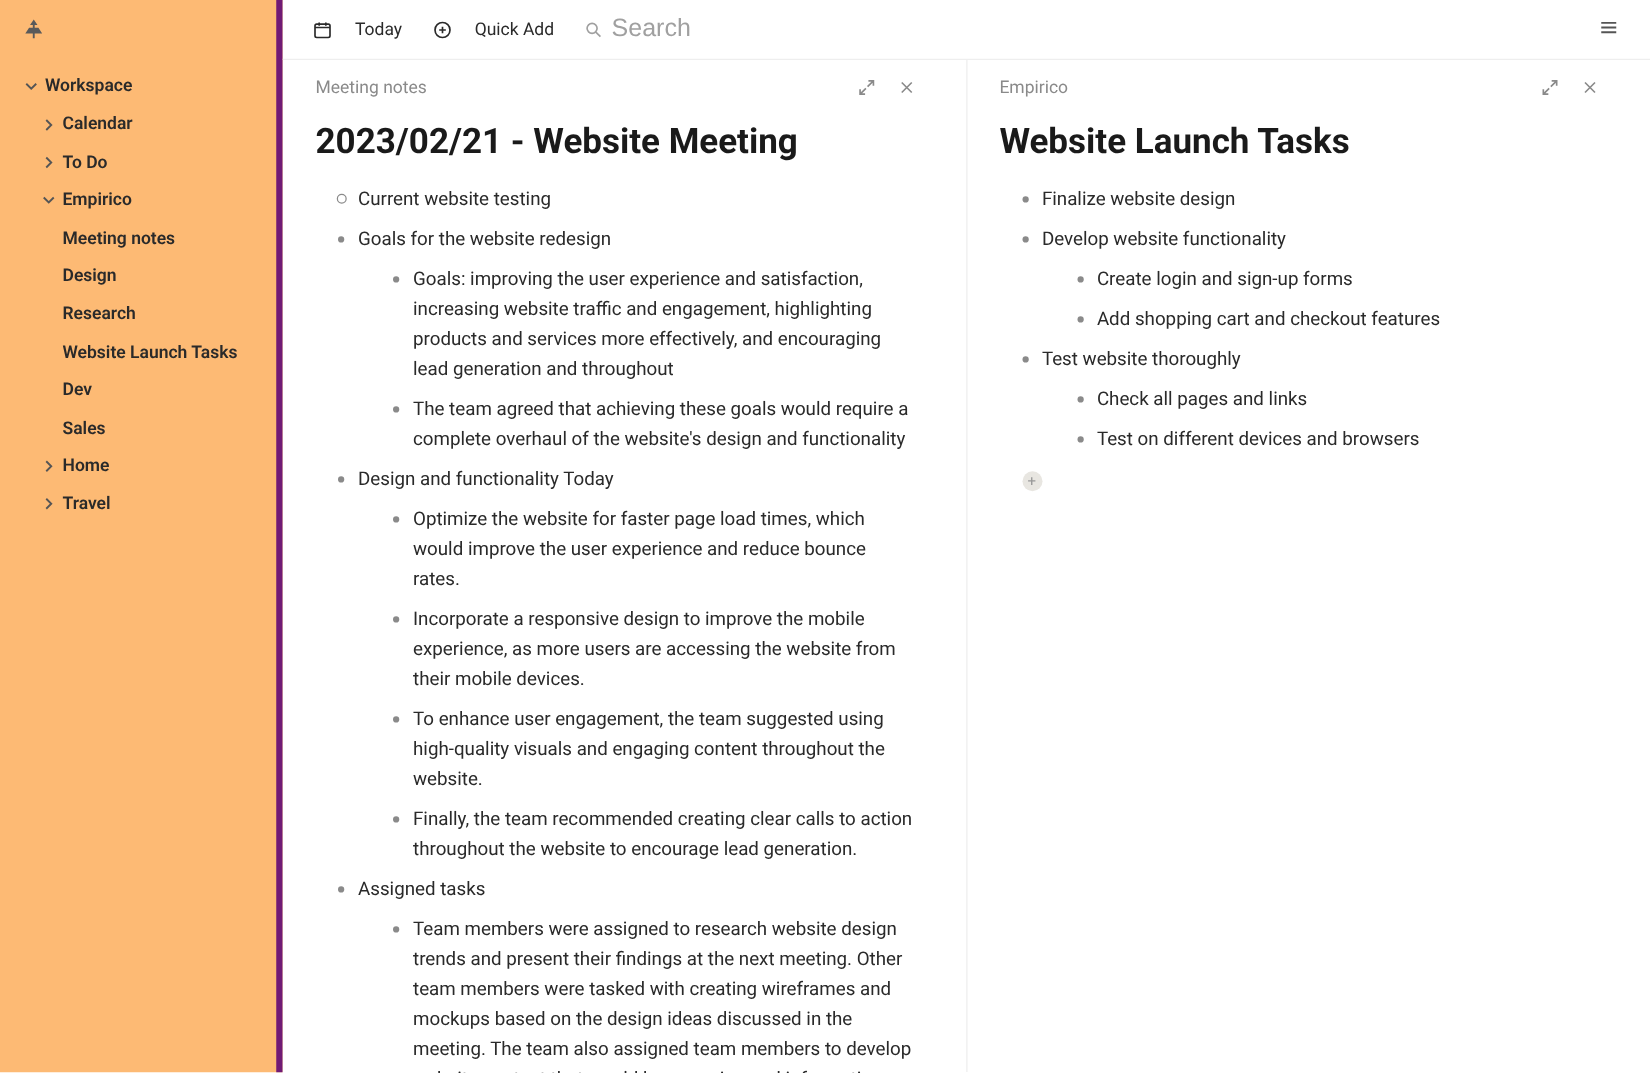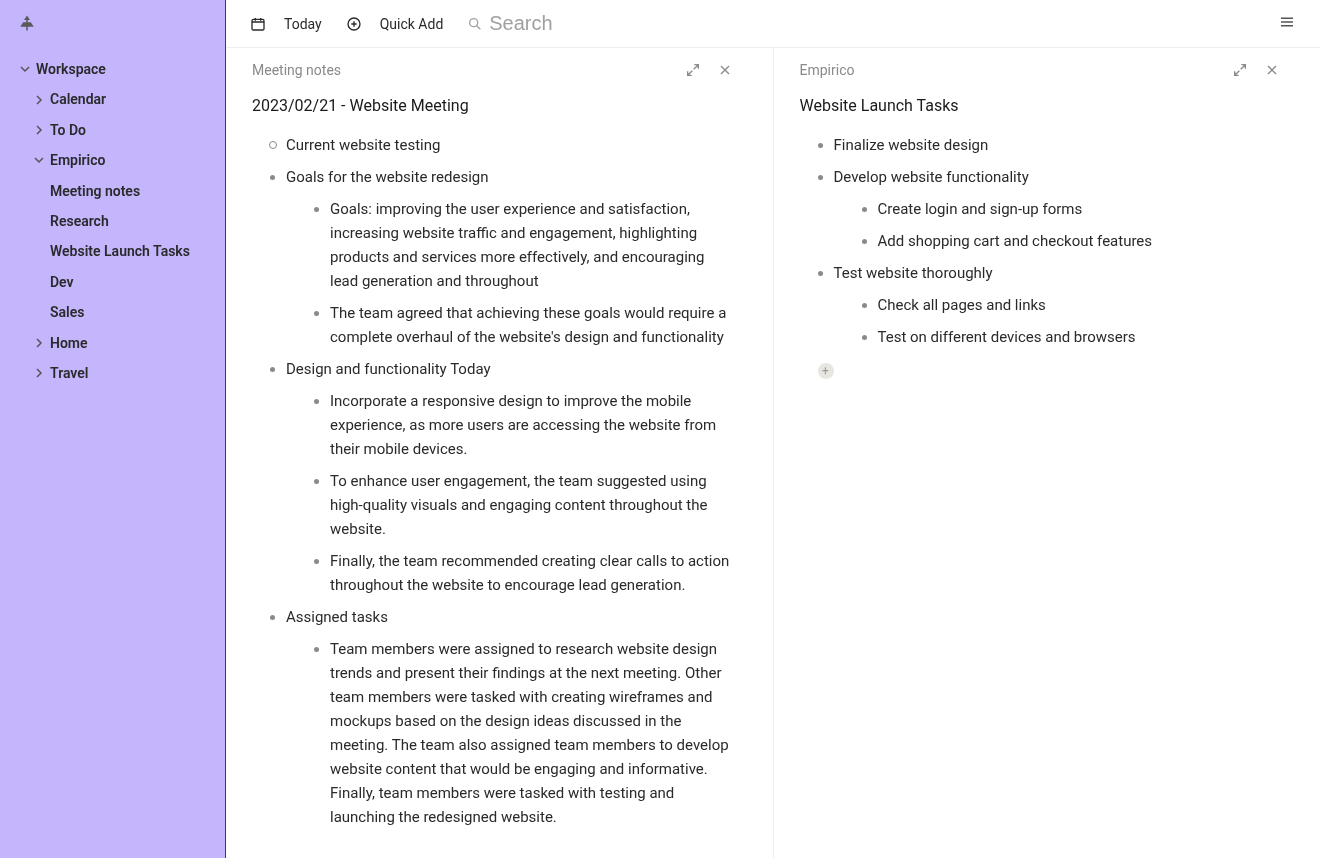--- a/index.html
+++ b/index.html
@@ -11,22 +11,22 @@
       font-family: -apple-system, BlinkMacSystemFont, "Segoe UI", Roboto, Helvetica, Arial, sans-serif;
       background: #fff;
       color: #1a1a1a;
       width: 1320px;
       height: 858px;
       overflow: hidden;
       display: flex;
     }
     .sidebar {
       width: 226px;
-      background: #c4b5fd;
-      border-right: 1px solid #701a75;
+      background: #fdba74;
+      border-right: 5px solid #701a75;
       padding: 14px 0 14px 14px;
       flex-shrink: 0;
     }
     .sidebar-logo {
       margin-bottom: 18px;
       margin-left: 4px;
     }
     .sidebar-logo svg {
       width: 18px;
       height: 18px;
@@ -139,22 +139,22 @@
       display: flex;
       gap: 16px;
     }
     .pane-actions svg {
       width: 16px;
       height: 16px;
       cursor: pointer;
       stroke: #8a8a8a;
     }
     .pane-title {
-      font-size: 16px;
-      font-weight: 400;
+      font-size: 28px;
+      font-weight: 700;
       margin-bottom: 18px;
       margin-left: -14px;
     }
     ul.bullet-list {
       list-style: none;
       padding-left: 0;
     }
     ul.bullet-list li {
       position: relative;
       padding-left: 20px;
@@ -237,20 +237,23 @@
       <div class="tree-item indent-1 bold">
         <span class="tree-icon">
           <svg viewBox="0 0 10 10">
             <path d="M1 3l4 4 4-4" fill="none" stroke="#555" stroke-width="1.5"></path>
           </svg>
         </span>
         <span>Empirico</span>
       </div>
       <div class="tree-item indent-2 bold">
         <span>Meeting notes</span>
+      </div>
+      <div class="tree-item indent-2 bold">
+        <span>Design</span>
       </div>
       <div class="tree-item indent-2 bold">
         <span>Research</span>
       </div>
       <div class="tree-item indent-2 bold">
         <span>Website Launch Tasks</span>
       </div>
       <div class="tree-item indent-2 bold">
         <span>Dev</span>
       </div>
@@ -322,20 +325,21 @@
         </div>
       </div>
       <h1 class="pane-title">2023/02/21 - Website Meeting</h1>
       <ul class="bullet-list" id="left-list">
           <li class="open-dot"><span>Current website testing</span></li>
           <li><span>Goals for the website redesign</span><ul class="bullet-list">
               <li><span>Goals: improving the user experience and satisfaction, increasing website traffic and engagement, highlighting products and services more effectively, and encouraging lead generation and throughout</span></li>
               <li><span>The team agreed that achieving these goals would require a complete overhaul of the website's design and functionality</span></li>
             </ul></li>
           <li><span>Design and functionality Today</span><ul class="bullet-list">
+              <li><span>Optimize the website for faster page load times, which would improve the user experience and reduce bounce rates.</span></li>
               <li><span>Incorporate a responsive design to improve the mobile experience, as more users are accessing the website from their mobile devices.</span></li>
               <li><span>To enhance user engagement, the team suggested using high-quality visuals and engaging content throughout the website.</span></li>
               <li><span>Finally, the team recommended creating clear calls to action throughout the website to encourage lead generation.</span></li>
             </ul></li>
           <li><span>Assigned tasks</span><ul class="bullet-list">
               <li><span>Team members were assigned to research website design trends and present their findings at the next meeting. Other team members were tasked with creating wireframes and mockups based on the design ideas discussed in the meeting. The team also assigned team members to develop website content that would be engaging and informative. Finally, team members were tasked with testing and launching the redesigned website.</span></li>
             </ul></li>
         </ul>
     </div>
 

